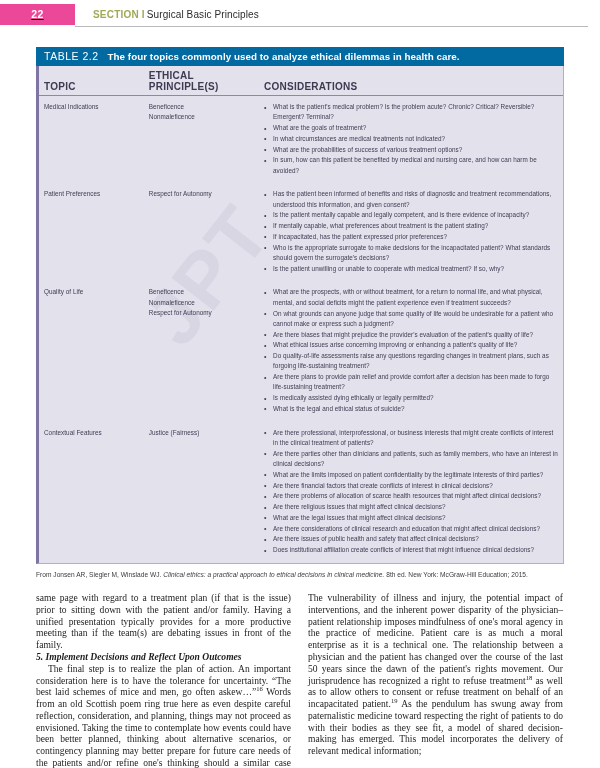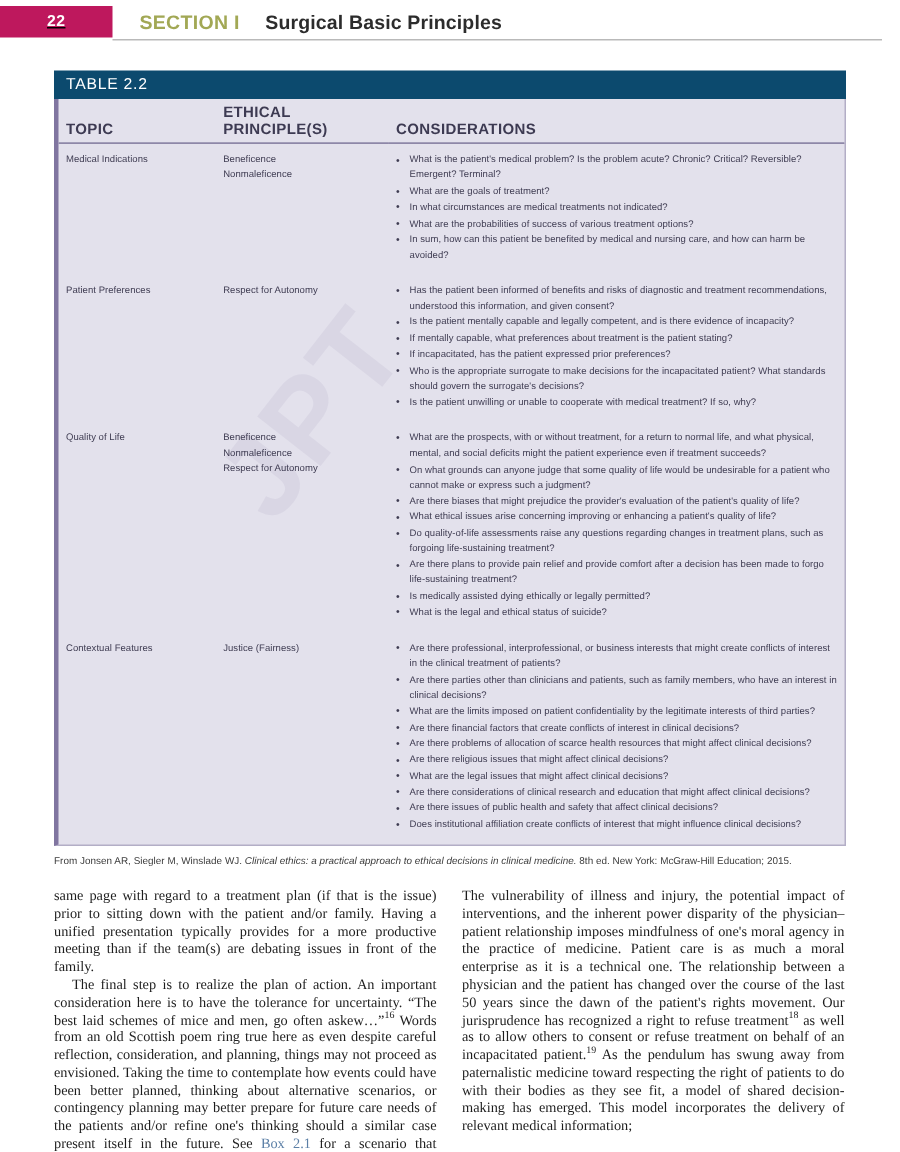--- a/index.html
+++ b/index.html
@@ -18,68 +18,68 @@
   
   .running-head {
     position: relative;
     height: 28px;
     display: flex;
     align-items: center;
   }
   .folio-band {
     width: 75px;
     height: 21px;
-    background: #be185d;
+    background: #ec4899;
     display: flex;
     align-items: center;
     justify-content: center;
     text-decoration: underline;
   }
   .folio-number {
     font-family: "Liberation Sans", sans-serif;
     font-size: 10.5px;
     font-weight: 700;
     color: #ffffff;
     letter-spacing: 0.3px;
   }
   .running-head-text {
     margin-left: 18px;
     font-family: "Liberation Sans", sans-serif;
-    font-size: 13px;
+    font-size: 10px;
     display: flex;
     align-items: baseline;
-    gap: 17px;
+    gap: 2px;
   }
   .section-label {
     color: #a2a855;
     font-weight: 700;
     letter-spacing: 0.2px;
   }
   .section-title {
     color: #2c2c2c;
-    font-weight: 700;
+    font-weight: 400;
     letter-spacing: 0.1px;
     text-align: center;
   }
   .head-rule {
     position: absolute;
     left: 75px;
     right: 12px;
     top: 26px;
     height: 1px;
     background: #b9b9b9;
   }
 
   
   .table-wrap {
     margin: 19px 36px 0 36px;
     position: relative;
   }
   .table-title-bar {
-    background: #0c4a6e;
+    background: #0369a1;
     color: #ffffff;
     padding: 3px 8px 4px 8px;
     display: flex;
     align-items: baseline;
     gap: 9px;
     font-family: "Liberation Sans", sans-serif;
   }
   .table-number {
     font-size: 10.5px;
     font-weight: 400;
@@ -228,20 +228,21 @@
   <div class="running-head-text">
     <span class="section-label">SECTION I</span>
     <span class="section-title">Surgical Basic Principles</span>
   </div>
   <div class="head-rule"></div>
 </div>
 
 <div class="table-wrap">
   <div class="table-title-bar">
     <span class="table-number">TABLE 2.2</span>
+    <span class="table-caption">The four topics commonly used to analyze ethical dilemmas in health care.</span>
   </div>
   <div class="table-body">
     <div class="watermark">JPT</div>
     <table class="ethics">
       <thead>
         <tr>
           <th class="col-topic">TOPIC</th>
           <th class="col-princ">ETHICAL PRINCIPLE(S)</th>
           <th class="col-consid">CONSIDERATIONS</th>
         </tr>
@@ -325,20 +326,21 @@
 </div>
 
 <div class="source-note">
   <span>From Jonsen AR, Siegler M, Winslade WJ. </span><i>Clinical ethics: a practical approach to ethical decisions in clinical medicine.</i><span> 8th ed. New York: McGraw-Hill Education; 2015.</span>
 </div>
 
 <div class="columns">
 
   <div class="col">
     <p class="continued">same page with regard to a treatment plan (if that is the issue) prior to sitting down with the patient and/or family. Having a unified presentation typically provides for a more productive meeting than if the team(s) are debating issues in front of the family.</p>
+    <p class="numbered-head">5. Implement Decisions and Reflect Upon Outcomes</p>
     <p class="indent"><span>The final step is to realize the plan of action. An important consideration here is to have the tolerance for uncertainty. “The best laid schemes of mice and men, go often askew…”</span><span class="ref">16</span><span> Words from an old Scottish poem ring true here as even despite careful reflection, consideration, and planning, things may not proceed as envisioned. Taking the time to contemplate how events could have been better planned, thinking about alternative scenarios, or contingency planning may better prepare for future care needs of the patients and/or refine one's thinking should a similar case present itself in the future. See </span><span class="xref">Box 2.1</span><span> for a scenario that highlights this process.</span><span class="ref">17</span></p>
   </div>
 
   <div class="col">
     <p><span>The vulnerability of illness and injury, the potential impact of interventions, and the inherent power disparity of the physician–patient relationship imposes mindfulness of one's moral agency in the practice of medicine. Patient care is as much a moral enterprise as it is a technical one. The relationship between a physician and the patient has changed over the course of the last 50 years since the dawn of the patient's rights movement. Our jurisprudence has recognized a right to refuse treatment</span><span class="ref">18</span><span> as well as to allow others to consent or refuse treatment on behalf of an incapacitated patient.</span><span class="ref">19</span><span> As the pendulum has swung away from paternalistic medicine toward respecting the right of patients to do with their bodies as they see fit, a model of shared decision-making has emerged. This model incorporates the delivery of relevant medical information;</span></p>
   </div>
 
 </div>
 
 </body></html>

